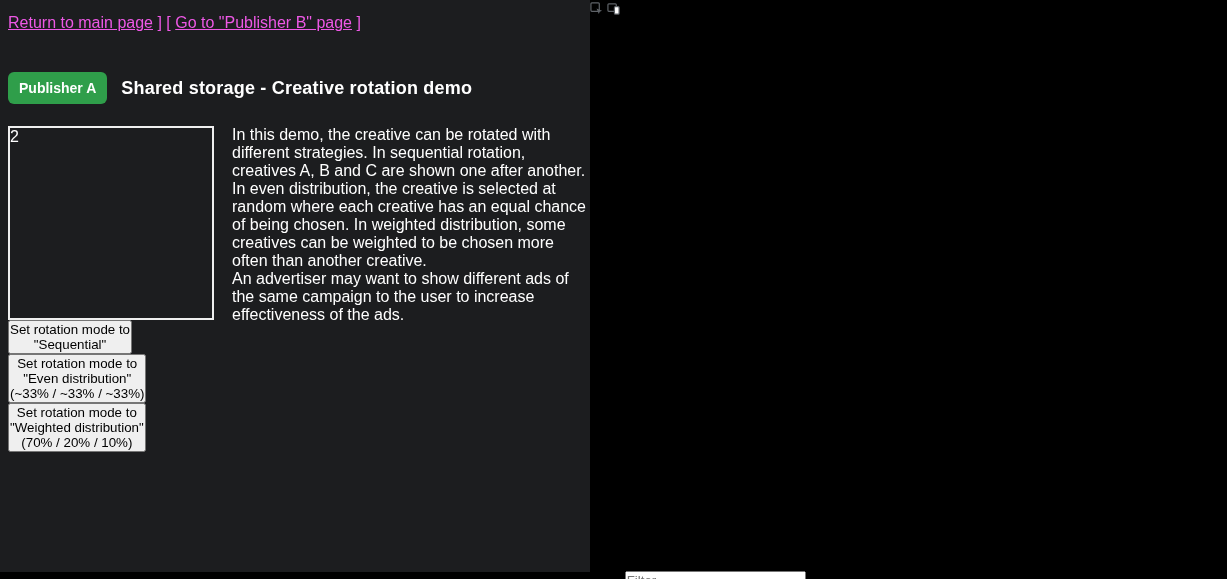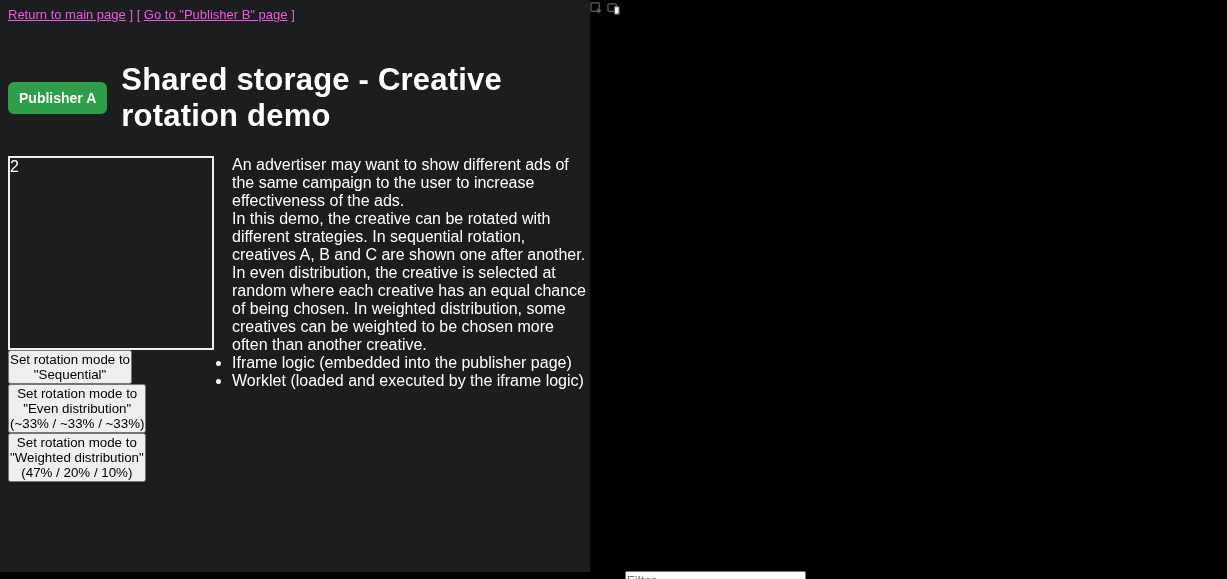--- a/index.html
+++ b/index.html
@@ -12,28 +12,28 @@
     font-family: "Liberation Sans", sans-serif;
     overflow: hidden;
   }
 
   
   .page {
     width: 590px; height: 572px; flex: none;
     background: #1c1d1f; color: #fff;
     position: relative; overflow: hidden;
   }
-  .top-links { padding: 7px 8px 0 8px; font-size: 13px; color: #ee58e6; }
+  .top-links { padding: 14px 8px 0 8px; font-size: 16px; color: #ee58e6; }
   .top-links a { color: #ee58e6; text-decoration: underline; cursor: pointer; }
   .header-row { display: flex; align-items: center; gap: 14px; margin: 40px 0 0 8px; }
   .badge {
     background: #2f9e4a; color: #fff; font-weight: bold; font-size: 14px;
     padding: 8px 11px; border-radius: 6px; white-space: nowrap;
   }
-  .page h1 { font-size: 31px; font-weight: bold; letter-spacing: 0.2px; }
+  .page h1 { font-size: 18px; font-weight: bold; letter-spacing: 0.2px; }
   .content-row { display: flex; gap: 12px; margin: 22px 0 0 8px; }
   .left-col { width: 212px; flex: none; }
   .creative {
     width: 206px; height: 194px;
     border: 2px solid #efefef;
     background: repeating-linear-gradient(45deg, #f7f0c0 0px, #f7f0c0 2px, #e7d археолог... ;
   }
   
   .creative {
     width: 206px; height: 194px;
@@ -155,31 +155,27 @@
           <div>"Sequential"</div>
         </button>
         <button class="ctl-btn">
           <div>Set rotation mode to</div>
           <div>"Even distribution"</div>
           <div>(~33% / ~33% / ~33%)</div>
         </button>
         <button class="ctl-btn">
           <div>Set rotation mode to</div>
           <div>"Weighted distribution"</div>
-          <div>(47% / 20% / 10%)</div>
+          <div>(70% / 20% / 10%)</div>
         </button>
       </div>
 
       <div class="desc-card">
+        <p>In this demo, the creative can be rotated with different strategies. In sequential rotation, creatives A, B and C are shown one after another. In even distribution, the creative is selected at random where each creative has an equal chance of being chosen. In weighted distribution, some creatives can be weighted to be chosen more often than another creative.</p>
         <p>An advertiser may want to show different ads of the same campaign to the user to increase effectiveness of the ads.</p>
-        <p>In this demo, the creative can be rotated with different strategies. In sequential rotation, creatives A, B and C are shown one after another. In even distribution, the creative is selected at random where each creative has an equal chance of being chosen. In weighted distribution, some creatives can be weighted to be chosen more often than another creative.</p>
-        <ul>
-          <li><a>Iframe logic</a><span> (embedded into the publisher page)</span></li>
-          <li><a>Worklet</a><span> (loaded and executed by the iframe logic)</span></li>
-        </ul>
       </div>
     </div>
   </div>
 
   <div class="devtools">
 
     <div class="dt-tabbar">
       <span class="tb-svg">
         <svg viewBox="0 0 14 14" width="13" height="13">
             <rect x="1" y="1" width="9" height="9" rx="1" fill="none" stroke="#5f6368" stroke-width="1.3"></rect>

